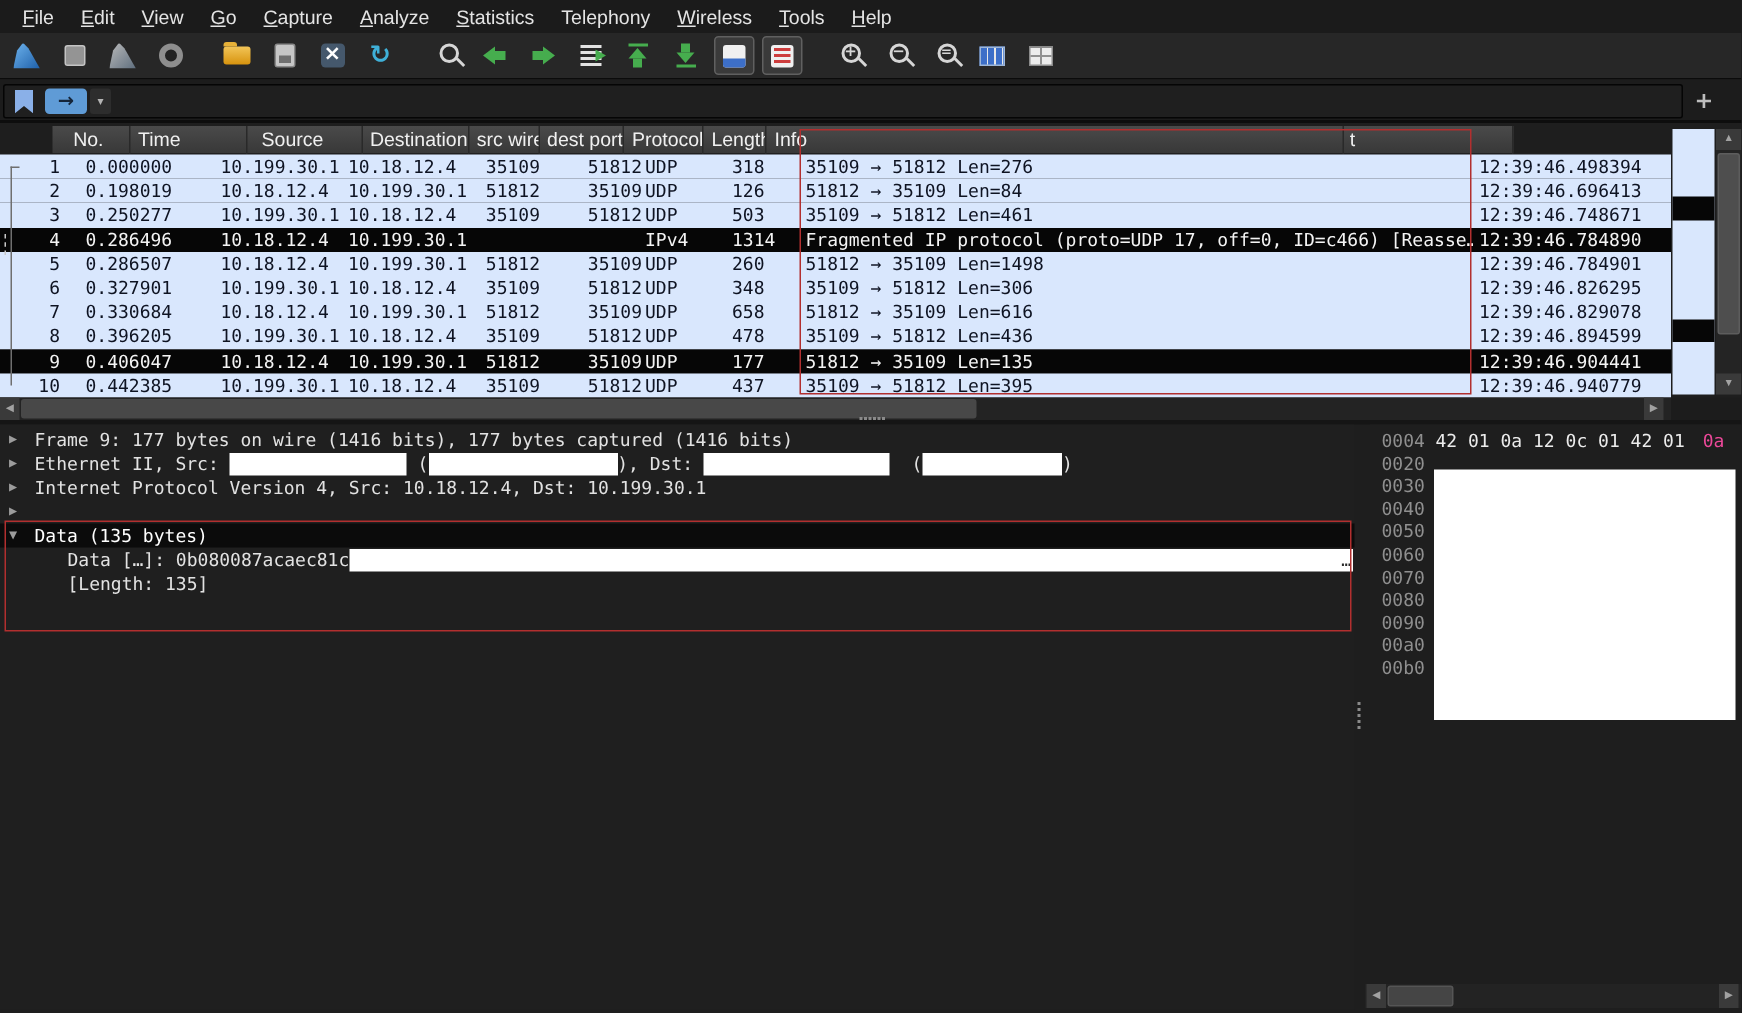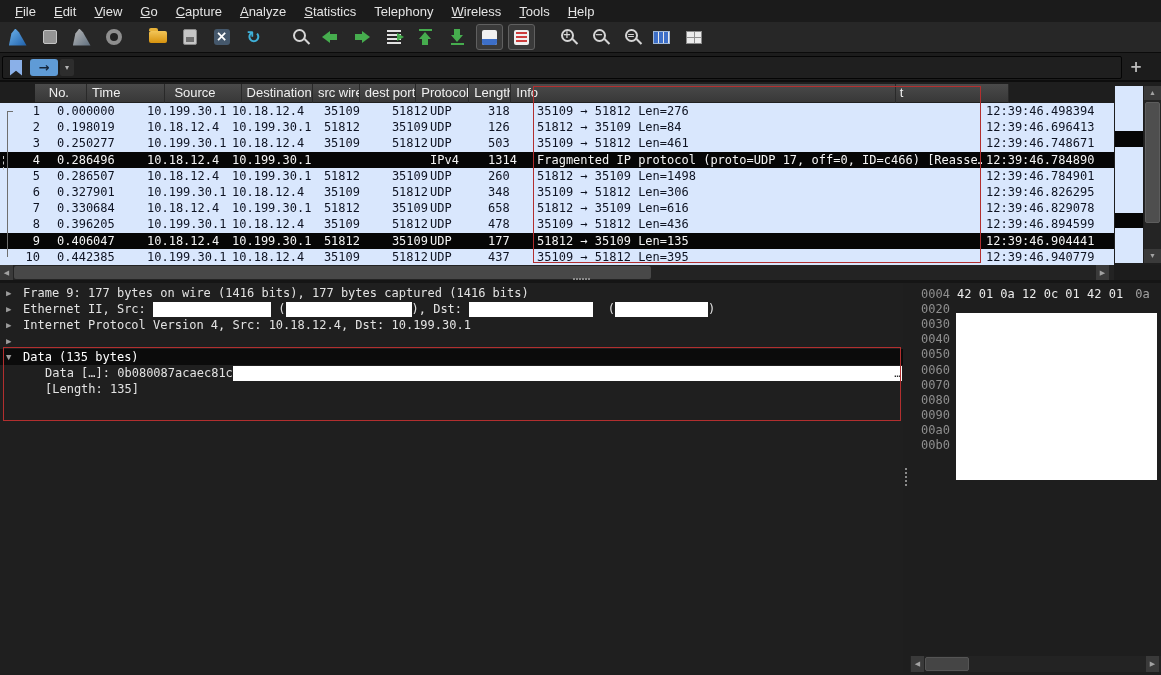--- a/index.html
+++ b/index.html
@@ -121,21 +121,21 @@
   .darrow { width:17px; color:#9c9c9c; font-size:9px; flex:none; }
   .redact { display:inline-block; height:15px; background:#ffffff; flex:none; text-align:right; overflow:hidden; }
   .rmark { color:#2a2a2a; font-size:11px; line-height:15px; padding-right:1px; }
 
   
   #hexpane { position:absolute; left:913px; top:283px; width:248px; height:373px; background:#1e1e1e; padding-top:3px; }
   .hline { display:flex; height:15.2px; align-items:center; font-family:"DejaVu Sans Mono",monospace; font-size:12px; white-space:pre; }
   .hoff { width:37px; padding-left:8px; color:#8f8f8f; flex:none; }
   .hbytes { margin-left:7px; color:#ececec; }
   .hb.hl { background:#0c0c0c; padding:0 1px; }
-  .htail { margin-left:12px; color:#a3a3a3;text-align:center; }
+  .htail { margin-left:12px; color:#ec4899;text-align:center; }
   #hex-redact { position:absolute; left:43px; top:30px; width:201px; height:167px; background:#ffffff; }
   #hscroll-hex { position:absolute; left:910px; top:656px; width:251px; height:16px; background:#232323; }
   #hscroll-hex .sbtn { height:16px; width:13px; line-height:16px; top:0; }
   #hh-left { left:1px; } #hh-right { left:236px; width:14px; }
   #hh-thumb { position:absolute; left:15px; top:1px; width:44px; height:14px; background:#454545; border:1px solid #555; border-radius:2px; }
 
   
   .ann { position:absolute; border:1px solid #b22f2f; pointer-events:none; z-index:8; }
   #ann-info { left:533px; top:86px; width:448px; height:177px; }
   #ann-data { left:3px; top:347px; width:898px; height:74px; }

